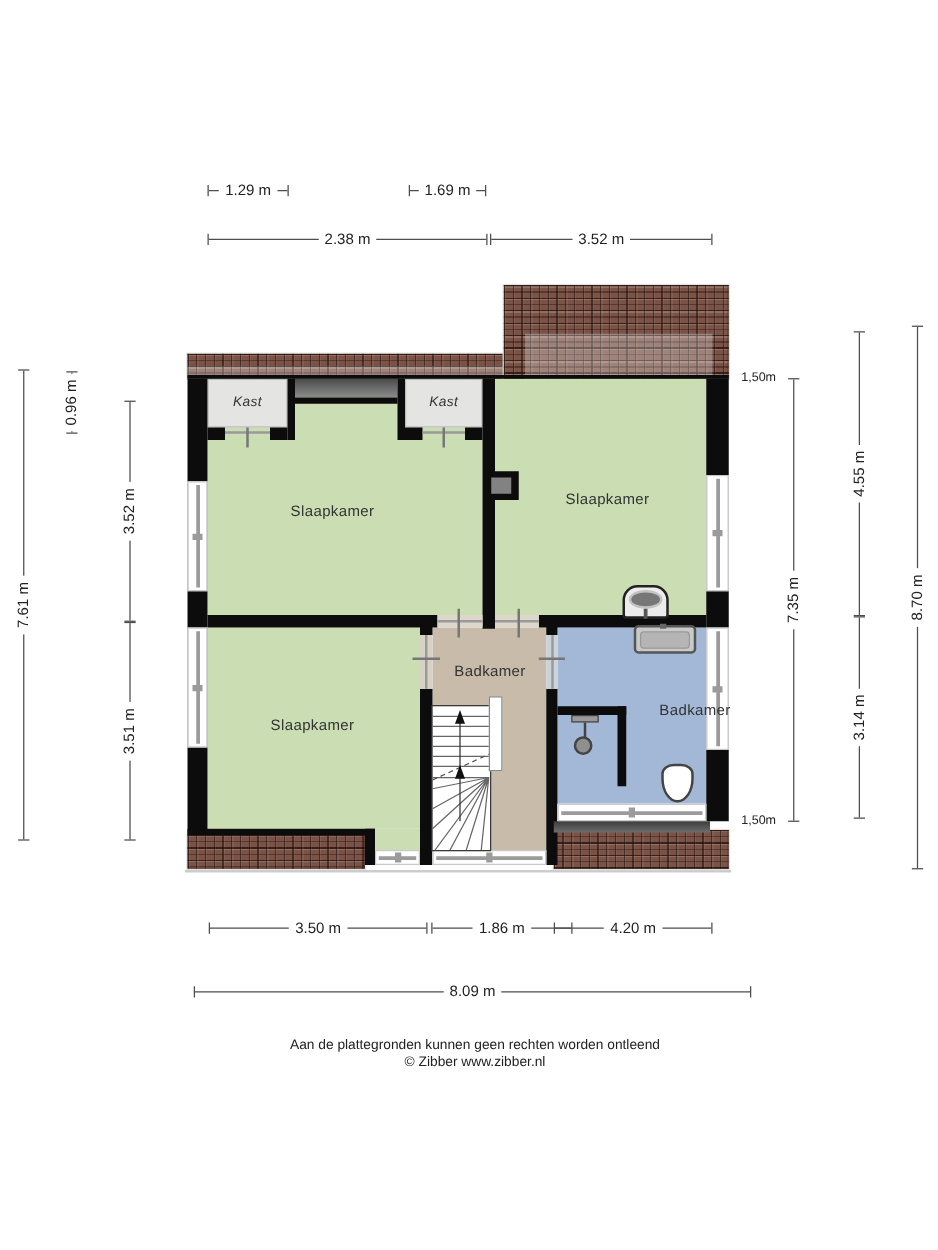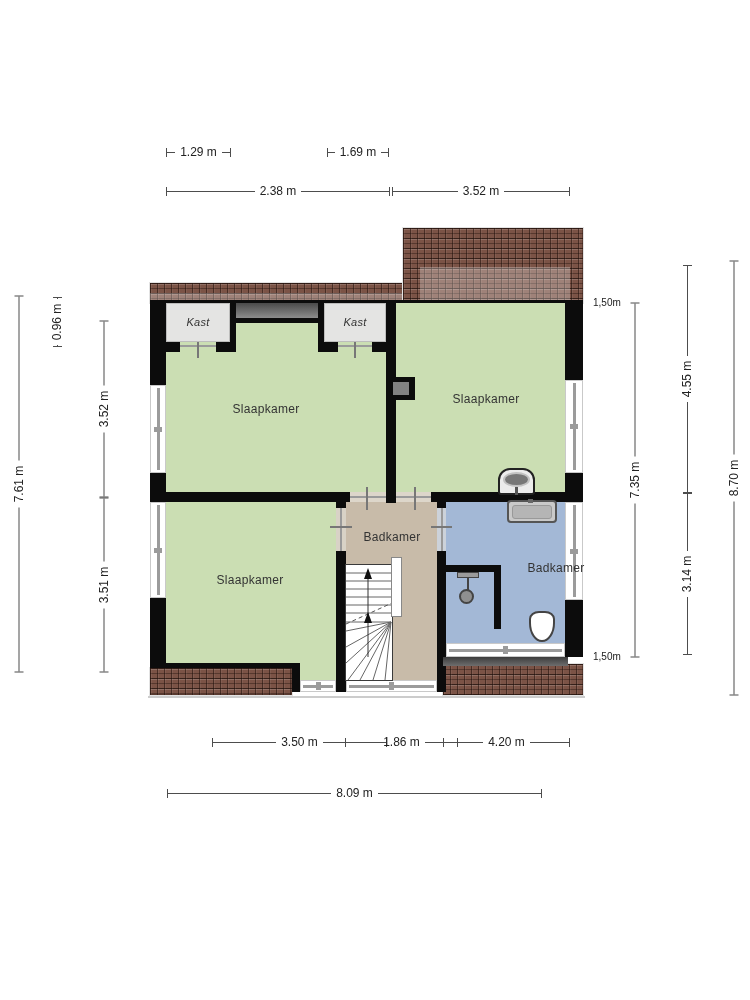--- a/index.html
+++ b/index.html
@@ -228,43 +228,45 @@
     <i></i>
 </div>
 <div class="dim v" style="left:515.5px;top:470.5px;width:435px;">
   <i></i>
     <b></b>
     <span>8.70 m</span>
     <b></b>
     <i></i>
 </div>
 
-<div class="dim" style="left:167px;top:735px;width:175px;margin-left:45px;">
+<div class="dim" style="left:167px;top:735px;width:175px;">
   <i></i>
     <b></b>
     <span>3.50 m</span>
     <b></b>
     <i></i>
 </div>
 <div class="dim" style="left:345px;top:735px;width:113px;">
   <i></i>
     <b></b>
     <span>1.86 m</span>
     <b></b>
     <i></i>
 </div>
 <div class="dim" style="left:443px;top:735px;width:127px;">
   <i></i>
     <b></b>
     <span>4.20 m</span>
     <b></b>
     <i></i>
 </div>
-<div class="dim" style="left:167px;top:786px;width:375px;">
+<div class="dim" style="left:155px;top:786px;width:446px;">
   <i></i>
     <b></b>
     <span>8.09 m</span>
     <b></b>
     <i></i>
 </div>
 
 <div class="footer">
+  <div>Aan de plattegronden kunnen geen rechten worden ontleend</div>
+  <div>© Zibber www.zibber.nl</div>
 </div>
 
 </body></html>

